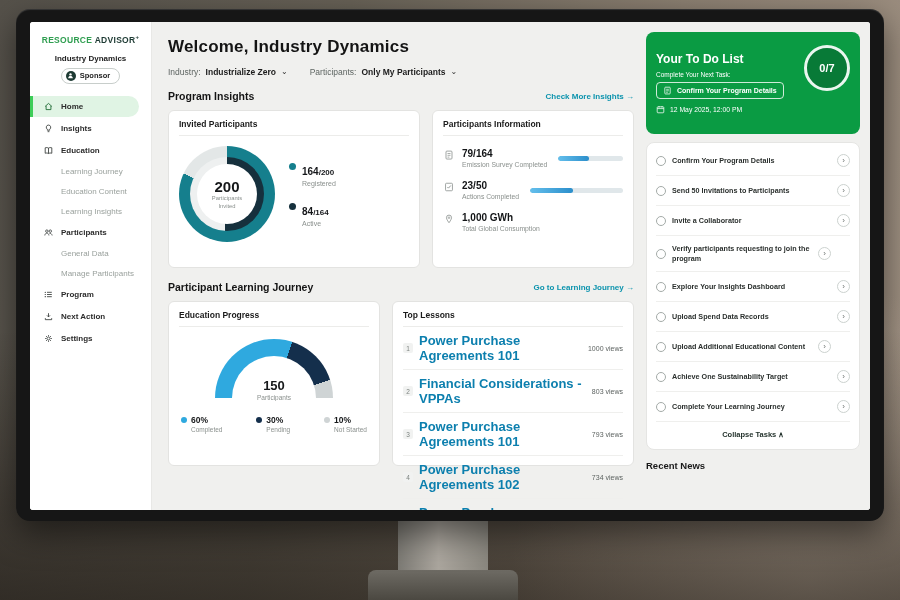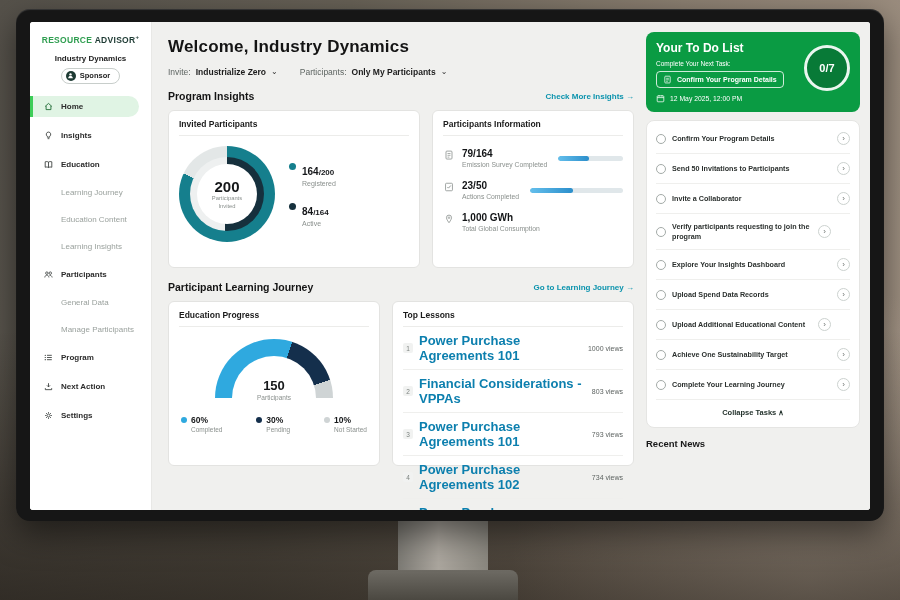--- a/index.html
+++ b/index.html
@@ -26,21 +26,21 @@
   .sidebar { flex:0 0 122px; background:#fff; border-right:1px solid #e8e8e6; padding-top:12px; }
   .logo { text-align:center; font-size:8.5px; font-weight:bold; letter-spacing:.3px; }
   .logo .g { color:#2f9e50; } .logo .d { color:#1d3a33; } .logo sup { font-size:6px; color:#1d3a33; }
   .org { text-align:center; font-size:8px; font-weight:bold; color:#222; margin-top:9px; }
   .sponsor { display:flex; align-items:center; gap:4px; width:fit-content; margin:5px auto 0;
     border:1px solid #c8cecb; border-radius:10px; padding:2px 9px 2px 4px; }
   .sponsor-ic { width:10px; height:10px; border-radius:50%; background:#1d3a33; display:flex; align-items:center; justify-content:center; }
   .sponsor-label { font-size:7.5px; font-weight:bold; color:#222; }
   .menu { margin-top:12px; }
   .mi { display:flex; align-items:center; gap:7px; padding:5px 8px 5px 13px; font-size:8px;
-    font-weight:bold; color:#2c2c2c; cursor:pointer; position:relative; margin:8px 0; }
+    font-weight:bold; color:#2c2c2c; cursor:pointer; position:relative; margin:1px 0; }
   .mi svg { width:11px; height:11px; flex:0 0 11px; }
   .mi.active { background:#e0f4e4; border-radius:0 12px 12px 0; margin-right:12px; }
   .mi.active::before { content:''; position:absolute; left:0; top:0; bottom:0; width:3px; background:#3dcd58; }
   .mi.sub { padding-left:31px; font-weight:normal; color:#9aa19d; }
 
   
   .main { flex:1; background:#f0f0ee; display:flex; gap:12px; padding:10px 10px 0 16px; overflow:hidden; }
   .content { flex:0 0 466px; }
   .todo-col { flex:1; min-width:0; }
 
@@ -102,21 +102,21 @@
   
   .lessons { flex:1; height:165px; }
   .lesson { display:flex; align-items:center; gap:6px; padding:6px 0; border-bottom:1px solid #efefed; }
   .lesson:last-child { border-bottom:none; }
   .rank { width:10px; height:10px; background:#f1f2f1; color:#7e8481; font-size:6.5px;
     display:flex; align-items:center; justify-content:center; border-radius:2px; flex:0 0 10px; }
   .lesson-title { flex:1; font-size:13px; color:#0c7fae; font-weight:bold; cursor:pointer; }
   .views { font-size:7px; color:#5d6361; }
 
   
-  .todo-green { background:#0a9b43; border-radius:8px; color:#fff; padding:9px 10px; position:relative; }
+  .todo-green { background:#0a9b43; border-radius:8px; color:#fff; padding:20px 10px; position:relative; }
   .todo-title { font-size:12px; font-weight:bold; }
   .todo-sub { font-size:6.5px; margin-top:5px; }
   .todo-next { display:flex; align-items:center; gap:5px; border:1px solid rgba(255,255,255,.8);
     border-radius:4px; padding:3px 6px; margin-top:4px; width:fit-content; max-width:150px;
     font-size:7px; font-weight:bold; cursor:pointer; }
   .todo-date { display:flex; align-items:center; gap:5px; font-size:6.8px; margin-top:6px; }
   .todo-badge { position:absolute; right:10px; top:13px; width:46px; height:46px; border-radius:50%;
     background:#087a37; border:3px solid #eaf6ef; display:flex; align-items:center; justify-content:center;
     font-size:11px; font-weight:bold; }
   .todo-list { background:#fff; border:1px solid #e5e5e3; border-radius:8px; margin-top:8px; padding:3px 9px; }
@@ -219,21 +219,21 @@
       </div>
     </div>
   </div>
 
   <div class="main">
     <div class="content">
       <div class="title" style="font-weight:bold;">Welcome, Industry Dynamics</div>
 
       <div class="filters">
         <div class="filter">
-          <span class="f-label">Invite:</span>
+          <span class="f-label">Industry:</span>
           <span class="f-value">Industrialize Zero</span>
           <span class="f-chev">⌄</span>
         </div>
         <div class="filter">
           <span class="f-label">Participants:</span>
           <span class="f-value">Only My Participants</span>
           <span class="f-chev">⌄</span>
         </div>
       </div>
 

